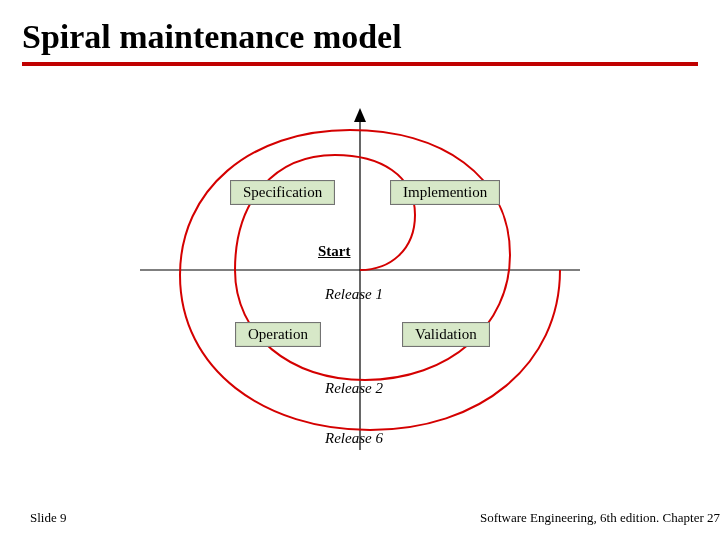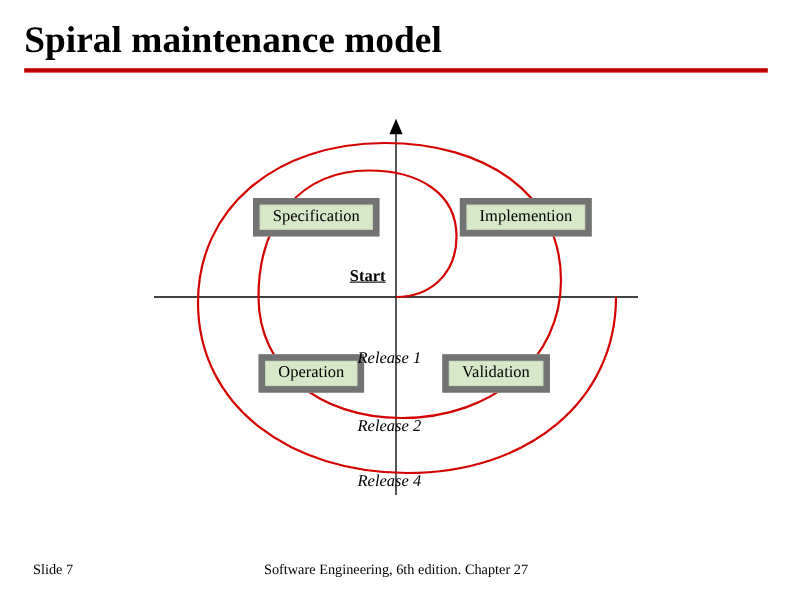--- a/index.html
+++ b/index.html
@@ -4,29 +4,29 @@
 <style>
   * { box-sizing: border-box; margin: 0; padding: 0; }
   html, body { width: 720px; height: 540px; font-family: "Times New Roman", Times, serif; background: #fff; }
   .slide { position: relative; width: 720px; height: 540px; }
   .title-wrap { padding: 18px 22px 0 22px; }
   .title { font-size: 34px; font-weight: bold; color: #000; }
   .rule { height: 4px; background: #c00000; margin: 6px 22px 0 22px; }
   .figure { position: absolute; left: 130px; top: 100px; width: 460px; height: 360px; }
   .figure svg { width: 100%; height: 100%; display: block; }
   .quad-box { position: absolute; padding: 3px 12px; font-size: 15px; color: #000;
-              border: 6px solid #737373; background: #d7e8c8; font-family: "Times New Roman", serif;
+              border: 1px solid #737373; background: #d7e8c8; font-family: "Times New Roman", serif;
               box-shadow: 0 0 0 1px rgba(0,0,0,0.05) inset; }
   .lbl { position: absolute; font-size: 15px; color: #000; font-family: "Times New Roman", serif; }
   .lbl.start { font-weight: bold; text-decoration: underline; }
   .lbl.release { font-style: italic; }
   .footer { position: absolute; left: 0; right: 0; bottom: 12px; height: 20px;
             display: flex; justify-content: space-between; align-items: center;
             padding: 0 30px; font-size: 13px; font-family: "Times New Roman", serif; }
-  .footer .center { position: absolute; left: 0; right: 0; text-align: center; pointer-events: none; }
+  .footer .center { position: absolute; left: 0; right: 0; text-align: right; pointer-events: none; }
 </style>
 </head>
 <body>
 
 <div class="slide">
 
   <div class="title-wrap">
     <div class="title">Spiral maintenance model</div>
   </div>
   <div class="rule"></div>
@@ -48,27 +48,27 @@
                C 320 280, 380 225, 380 155
                C 380 75, 310 30, 220 30
                C 120 30, 50 90, 50 175
                C 50 270, 135 330, 240 330
                C 350 330, 430 265, 430 170" fill="none" stroke="#d40000" stroke-width="2"></path>
     </svg>
 
     <div class="lbl start" style="left:188px; top:143px;">Start</div>
 
     <div class="quad-box" style="left:100px; top:80px;">Specification</div>
-    <div class="quad-box" style="left:260px; top:80px;margin-left:28px;">Implemention</div>
+    <div class="quad-box" style="left:260px; top:80px;">Implemention</div>
     <div class="quad-box" style="left:105px; top:222px;">Operation</div>
     <div class="quad-box" style="left:272px; top:222px;">Validation</div>
 
-    <div class="lbl release" style="left:195px; top:186px;margin-top:32px;">Release 1</div>
+    <div class="lbl release" style="left:195px; top:186px;">Release 1</div>
     <div class="lbl release" style="left:195px; top:280px;text-align:center;">Release 2</div>
-    <div class="lbl release" style="left:195px; top:330px;">Release 4</div>
+    <div class="lbl release" style="left:195px; top:330px;">Release 6</div>
   </div>
 
   <div class="footer">
     <span class="center">Software Engineering, 6th edition. Chapter 27</span>
-    <span>Slide 7</span>
+    <span>Slide 9</span>
   </div>
 
 </div>
 
 </body></html>

